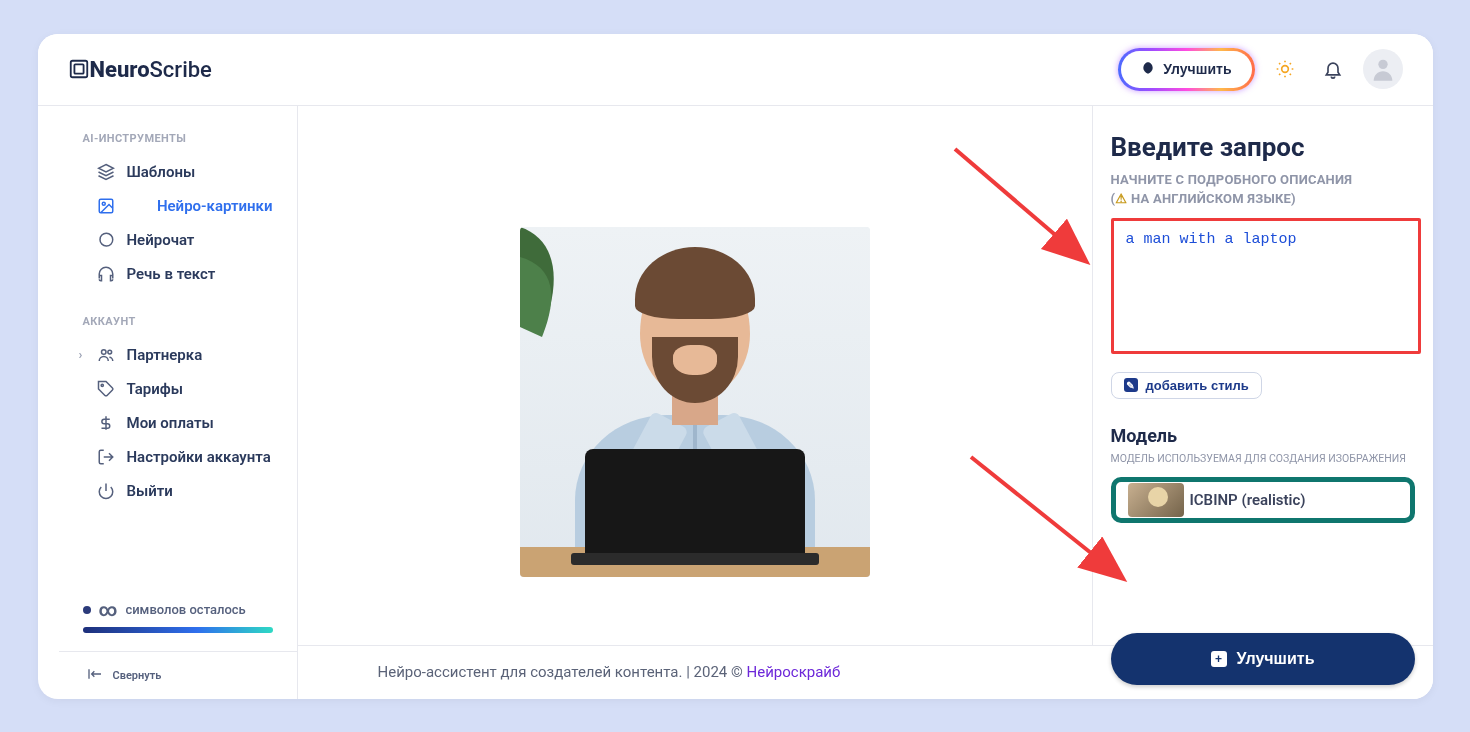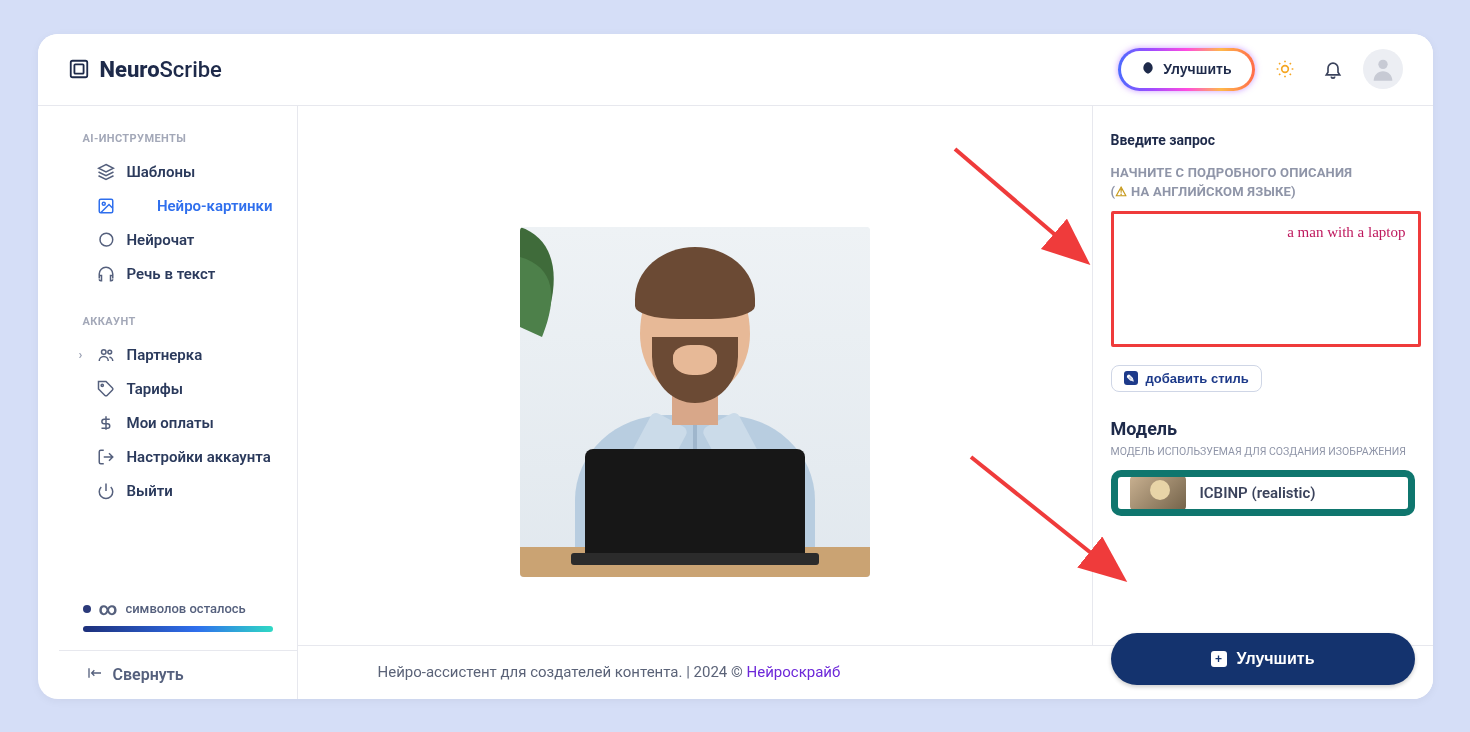--- a/index.html
+++ b/index.html
@@ -26,21 +26,21 @@
   }
   
   .header {
     display: flex;
     align-items: center;
     justify-content: space-between;
     padding: 14px 30px;
     border-bottom: 1px solid #e7e8ee;
     background: #fff;
   }
-  .logo { display: flex; align-items: center; gap: 10px; font-size: 22px; font-weight: 700; color: #1e2a4a; }
+  .logo { display: flex; align-items: center; font-size: 22px; font-weight: 700; color: #1e2a4a; }
   .logo .icon { width: 22px; height: 22px; }
   .logo .bold { font-weight: 800; }
   .logo .light { font-weight: 500; }
   .header-right { display: flex; align-items: center; gap: 12px; }
   .upgrade-btn {
     display: flex; align-items: center; gap: 8px;
     padding: 8px 18px;
     border-radius: 22px;
     background: #fff;
     border: 2px solid transparent;
@@ -97,21 +97,21 @@
   }
   .sidebar-bottom { margin-top: auto; padding: 0 16px 8px 16px; }
   .credits { display: flex; align-items: center; gap: 8px; font-size: 13px; color: #55607d; padding: 4px 8px 8px 8px; font-weight: 500;}
   .credits .dot { width: 8px; height: 8px; border-radius: 50%; background: #2b3a7a; }
   .credits .inf { font-size: 18px; font-weight: 700; line-height: 1; }
   .progress { height: 6px; border-radius: 3px; background: linear-gradient(90deg,#1d2f7a 0%, #2f6fed 60%, #2fd9c4 100%); margin: 0 8px 10px 8px;}
   .collapse-row {
     border-top: 1px solid #e7e8ee;
     display: flex; align-items: center; gap: 10px;
     padding: 14px 28px;
-    font-size: 16px; color: #55607d; font-weight: 600;
+    font-size: 11px; color: #55607d; font-weight: 600;
     cursor: pointer;
   }
   
   .main { flex: 1; display: flex; overflow: hidden; }
   .canvas {
     flex: 1;
     display: flex; align-items: center; justify-content: center;
     background: #fff;
     border-right: 1px solid #e7e8ee;
     position: relative;
@@ -148,54 +148,53 @@
   .scene .handL{position:absolute;left:82px;bottom:26px;width:40px;height:28px;background:#e7b997;border-radius:40%;}
   .scene .handR{position:absolute;right:82px;bottom:26px;width:40px;height:28px;background:#e7b997;border-radius:40%;}
   
   .panel {
     width: 340px;
     padding: 26px 18px 16px 18px;
     display: flex; flex-direction: column;
     position: relative;
     overflow: hidden;
   }
-  .panel h2 { font-size: 14px; font-weight: 700; color: #1e2a4a; margin-bottom: 15px; }
+  .panel h2 { font-size: 26px; font-weight: 700; color: #1e2a4a; margin-bottom: 8px; }
   .panel .sub { font-size: 13px; font-weight: 700; color: #8f95a8; letter-spacing: .2px; line-height: 1.5; margin-bottom: 9px;}
   .panel .sub .warn { color: #c79a1c; margin-right: 4px;}
   .prompt-box {
     border: 3px solid #ef3b3b;
     border-radius: 2px;
     width: 310px;
     height: 136px;
     padding: 10px 12px;
     font-size: 15px;
-    color: #be185d;
+    color: #1d4ed8;
     resize: none;
     outline: none;
-    font-family: Liberation Serif, serif;
-    text-align: right;
+    font-family: Liberation Mono, monospace;
   }
   .style-btn {
     margin-top: 18px;
     display: inline-flex; align-items: center; gap: 8px;
     border: 1px solid #cfd6e6;
     border-radius: 8px;
     padding: 5px 12px;
     font-size: 13px; font-weight: 600; color: #1d3a8a;
     background: #fff;
     cursor: pointer;
     align-self: flex-start;
   }
   .style-btn .sq { width: 14px; height: 14px; border-radius: 3px; background: #1d3a8a; display:flex;align-items:center;justify-content:center;color:#fff;font-size:10px;font-weight:900;}
   .panel h3 { font-size: 18px; font-weight: 700; color: #1e2a4a; margin-top: 26px; }
   .panel .sub2 { font-size: 10.5px; font-weight: 400; color: #8f95a8; margin-top: 6px; margin-bottom: 12px;}
   .model-row {
-    border: 7px solid #0f766e; border-radius: 10px;
+    border: 5px solid #0f766e; border-radius: 10px;
     padding: 8px 12px;
-    display: flex; align-items: center; gap: 14px;
+    display: flex; align-items: center; gap: 6px;
     height: 46px;
     overflow: hidden;
     position: relative;
   }
   .model-thumb { width: 56px; height: 34px; border-radius: 4px; background: linear-gradient(135deg,#c8b090,#74634a); position:relative; overflow:hidden;}
   .model-thumb::after{content:'';position:absolute;left:20px;top:4px;width:20px;height:20px;border-radius:50%;background:#e8d4a7;}
   .model-name { font-size: 15px; font-weight: 600; color: #3b435c; }
   .generate-btn {
     position: absolute;
     left: 18px; right: 18px;

